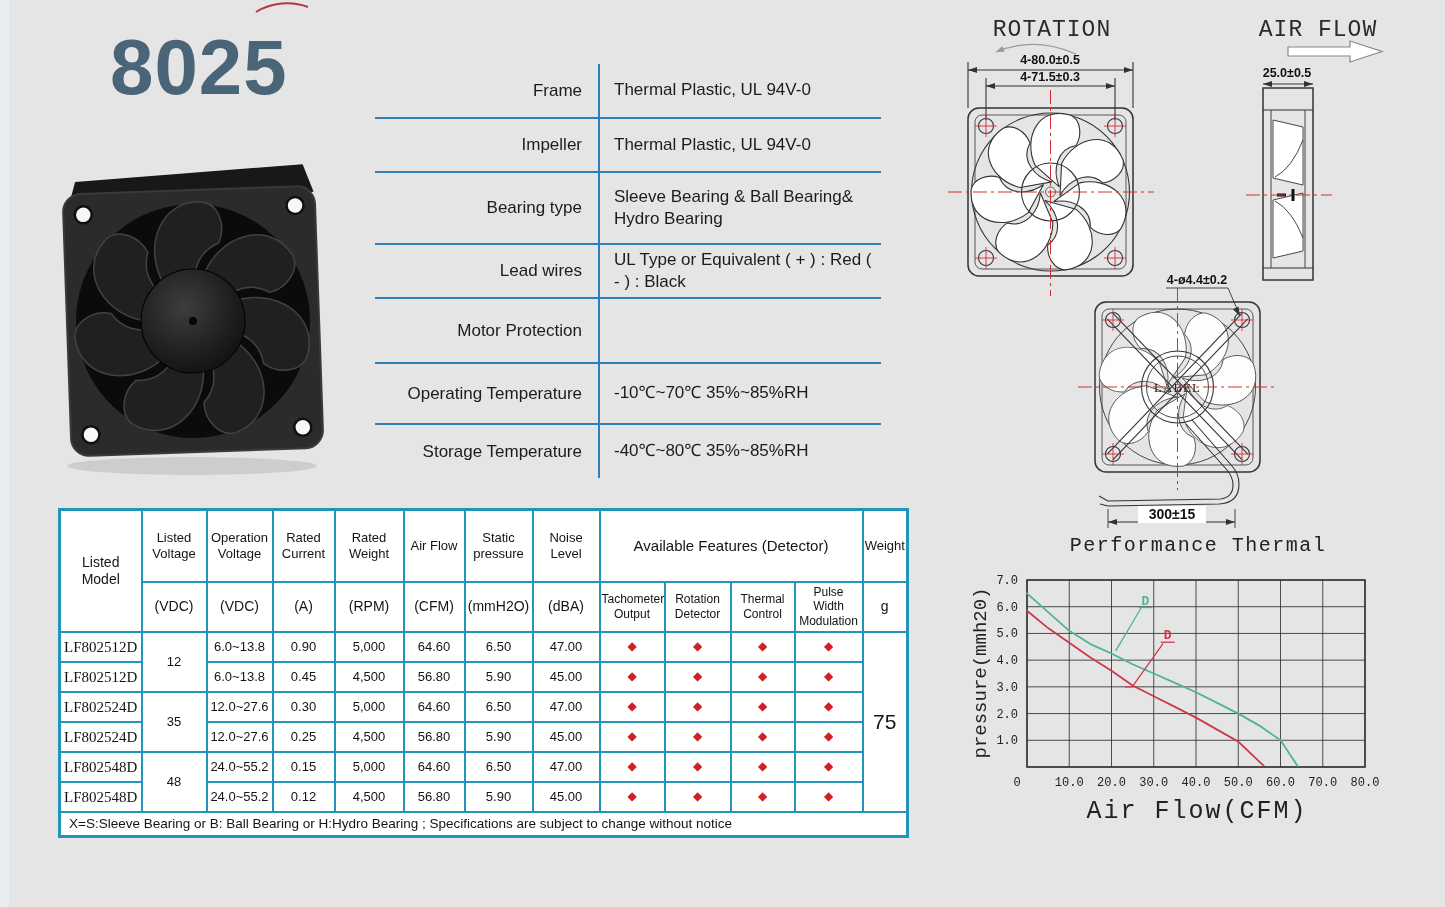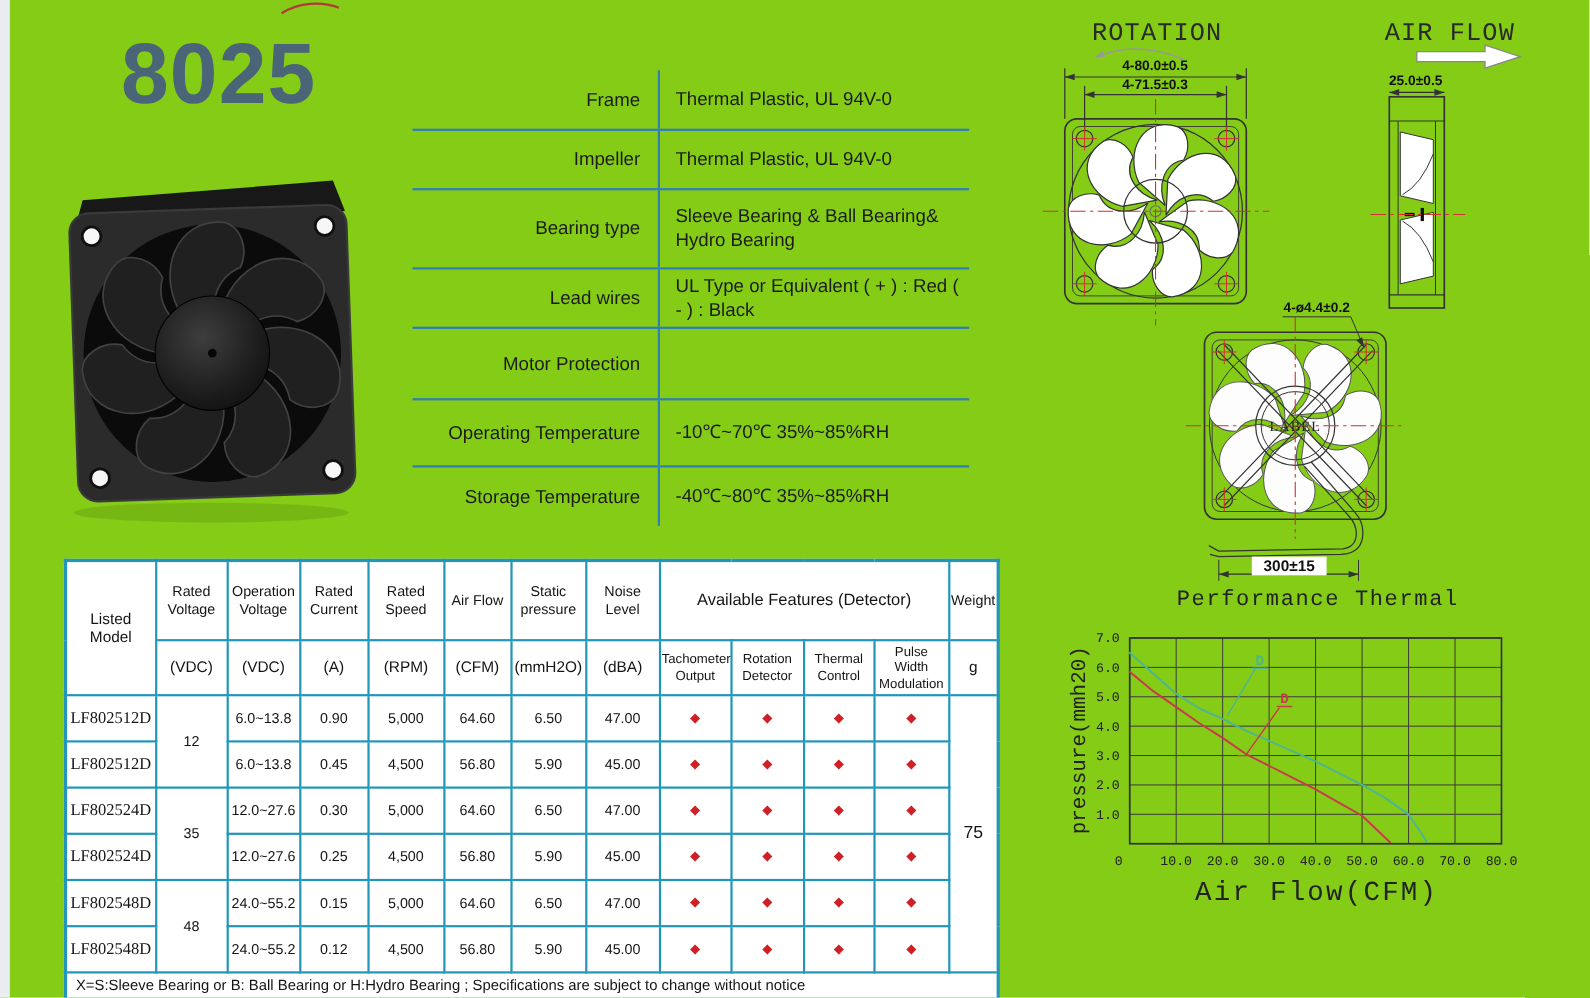--- a/index.html
+++ b/index.html
@@ -1,16 +1,16 @@
 <!DOCTYPE html>
 <html><head>
 <meta charset="utf-8">
 <style>
   html,body{margin:0;padding:0;background:#fff;}
-  .page{position:relative;width:1445px;height:907px;background:#84cc16;overflow:hidden;
+  .page{position:relative;width:1445px;height:907px;background:#e5e5e5;overflow:hidden;
         font-family:"Liberation Sans",sans-serif;color:#1c1c1c;}
   .left-strip{position:absolute;left:0;top:0;width:9px;height:907px;background:#e9edf0;}
   .swoosh{position:absolute;left:252px;top:0;}
   .model-title{position:absolute;left:110px;top:22px;font-size:78px;font-weight:800;
                letter-spacing:1px;color:#4a6478;}
   .fan-photo{position:absolute;left:50px;top:140px;width:290px;height:342px;}
 
   
   .spec{position:absolute;left:375px;top:64px;width:506px;display:flex;flex-direction:column;}
   .spec .srow{display:flex;border-bottom:2px solid #2e7eb8;}
@@ -19,27 +19,27 @@
             justify-content:flex-end;padding-right:16px;font-size:17px;text-align:center;}
   .spec .sv{flex:1;display:flex;align-items:center;padding-left:14px;font-size:17px;line-height:1.3;}
   .spec .r1{height:53px}.spec .r2{height:52px}.spec .r3{height:70px}.spec .r4{height:52px}
   .spec .r5{height:63px}.spec .r6{height:59px}.spec .r7{height:53px}
 
   
   table.mt{border-collapse:collapse;position:absolute;left:58px;top:508px;width:848px;
            table-layout:fixed;background:#fff;border:3px solid #2196ba;}
   .mt td{border:2px solid #2196ba;text-align:center;vertical-align:middle;font-size:13px;
          color:#141414;padding:0 1px;line-height:1.2;}
-  .mt tr.h1{height:72px}.mt tr.h2{height:50px}.mt tr.dr{height:42px}.mt tr.fr{height:14px}
+  .mt tr.h1{height:72px}.mt tr.h2{height:50px}.mt tr.dr{height:30px}.mt tr.fr{height:14px}
   .mt .model{font-family:"Liberation Serif",serif;font-size:15px;}
   .mt .unit{font-size:14px;}
   .mt .feath{font-size:12px;}
   .mt .feat{color:#cf2027;font-size:12px;}
   .mt .volt{font-size:13px;}
-  .mt .wv{font-size:16px;}
+  .mt .wv{font-size:21px;}
   .mt .fn{text-align:left;padding:3px 8px;font-size:13.5px;}
 
   
   .draw{position:absolute;left:930px;top:0;width:515px;height:530px;}
   .cad{font-family:"Liberation Mono",monospace;font-size:23px;fill:#2a2a2a;letter-spacing:1px;}
   .dim{font-family:"Liberation Sans",sans-serif;font-size:12.5px;font-weight:bold;fill:#111;}
   .thin{stroke:#333;fill:none;stroke-width:1.1;}
   .redc{stroke:#d03030;stroke-width:1;fill:none;stroke-dasharray:14 4 3 4;}
 
   
@@ -275,24 +275,24 @@
         <col style="width:67px">
       <col style="width:65px">
         <col style="width:66px">
         <col style="width:64px">
         <col style="width:68px">
         <col style="width:45px">
     </colgroup>
     <tbody>
         <tr class="h1">
       <td rowspan="2" style="font-size:14px">Listed Model</td>
-      <td>Rated Voltage</td>
+      <td>Listed Voltage</td>
       <td>Operation Voltage</td>
       <td>Rated Current</td>
-      <td>Rated Speed</td>
+      <td>Rated Weight</td>
       <td>Air Flow</td>
       <td>Static pressure</td>
       <td>Noise Level</td>
       <td colspan="4" style="font-size:15px">Available Features (Detector)</td>
       <td>Weight</td>
     </tr>
     <tr class="h2">
       <td class="unit">(VDC)</td>
       <td class="unit">(VDC)</td>
       <td class="unit">(A)</td>

